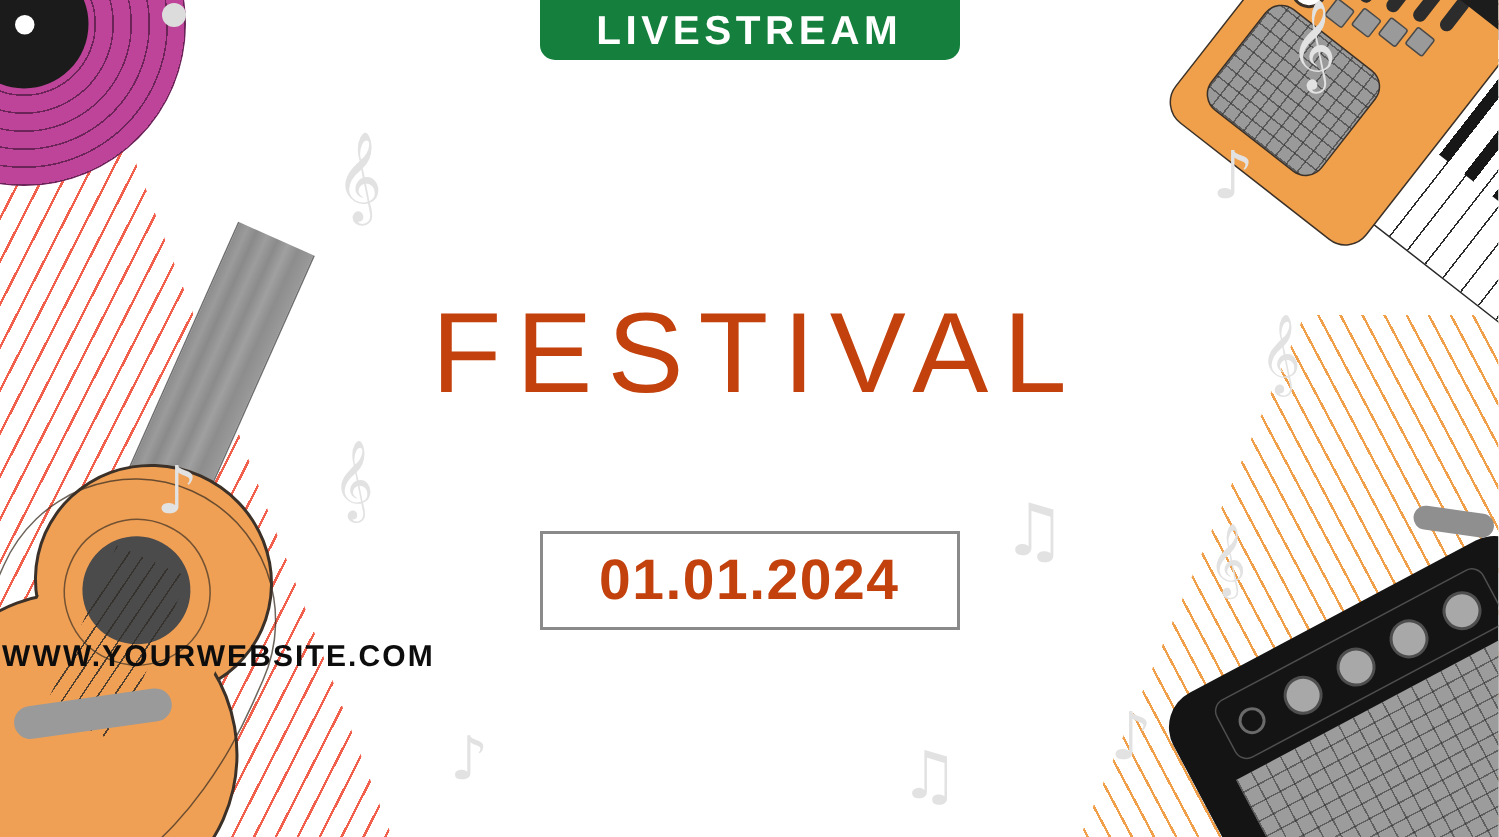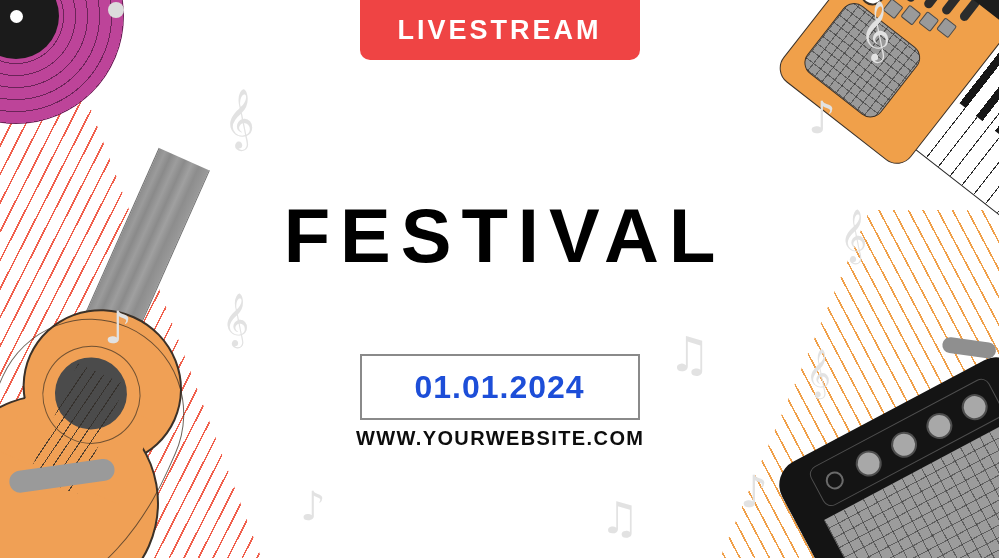--- a/index.html
+++ b/index.html
@@ -308,22 +308,22 @@
     pointer-events: none;
   }
 
   
   .badge {
     position: absolute;
     left: 50%;
     top: 0;
     transform: translateX(-50%);
     width: 280px;
-    height: 60px;
-    background: #ef4444;
+    height: 40px;
+    background: #15803d;
     border-radius: 0 0 10px 10px;
     display: flex;
     align-items: center;
     justify-content: center;
   }
   .badge-text {
     color: #ffffff;
     font-size: 27px;
     font-weight: bold;
     letter-spacing: 3px;
@@ -338,23 +338,23 @@
     font-weight: bold;
     letter-spacing: 13px;
     text-indent: 13px;
     line-height: 1;
   }
   .title-festival {
     position: absolute;
     left: 0; right: 0;
     top: 198px;
     text-align: center;
-    color: #000000;
+    color: #c2410c;
     font-size: 76px;
-    font-weight: bold;
+    font-weight: normal;
     letter-spacing: 10px;
     text-indent: 10px;
     line-height: 1;
   }
   .subtitle {
     position: absolute;
     left: 0; right: 0;
     top: 273px;
     text-align: center;
     color: #1d1d1d;
@@ -370,30 +370,29 @@
     top: 354px;
     width: 276px;
     height: 62px;
     border: 2px solid #8a8a8a;
     background: #ffffff;
     display: flex;
     align-items: center;
     justify-content: center;
   }
   .date-text {
-    color: #1d4ed8;
-    font-size: 32px;
+    color: #c2410c;
+    font-size: 38px;
     font-weight: bold;
     letter-spacing: 1px;
   }
   .website {
     position: absolute;
     left: 0; right: 0;
     top: 427px;
-    text-align: center;
     color: #0d0d0d;
     font-size: 20px;
     font-weight: bold;
     letter-spacing: 1.4px;
     text-indent: 1.4px;
   }
 </style>
 </head>
 <body>
 

